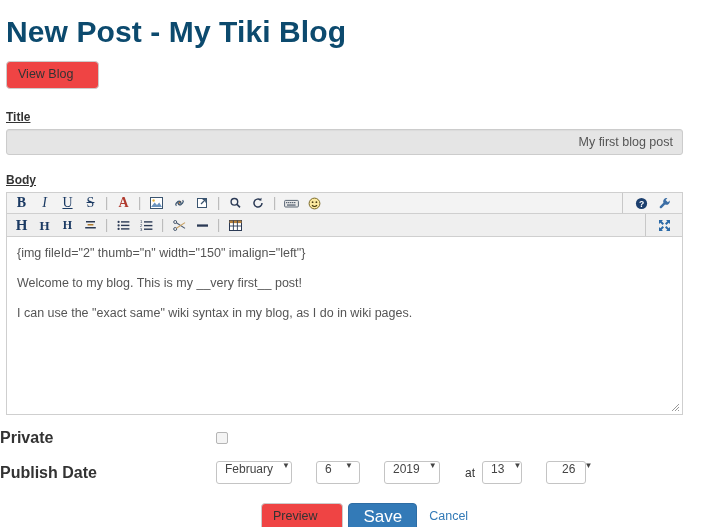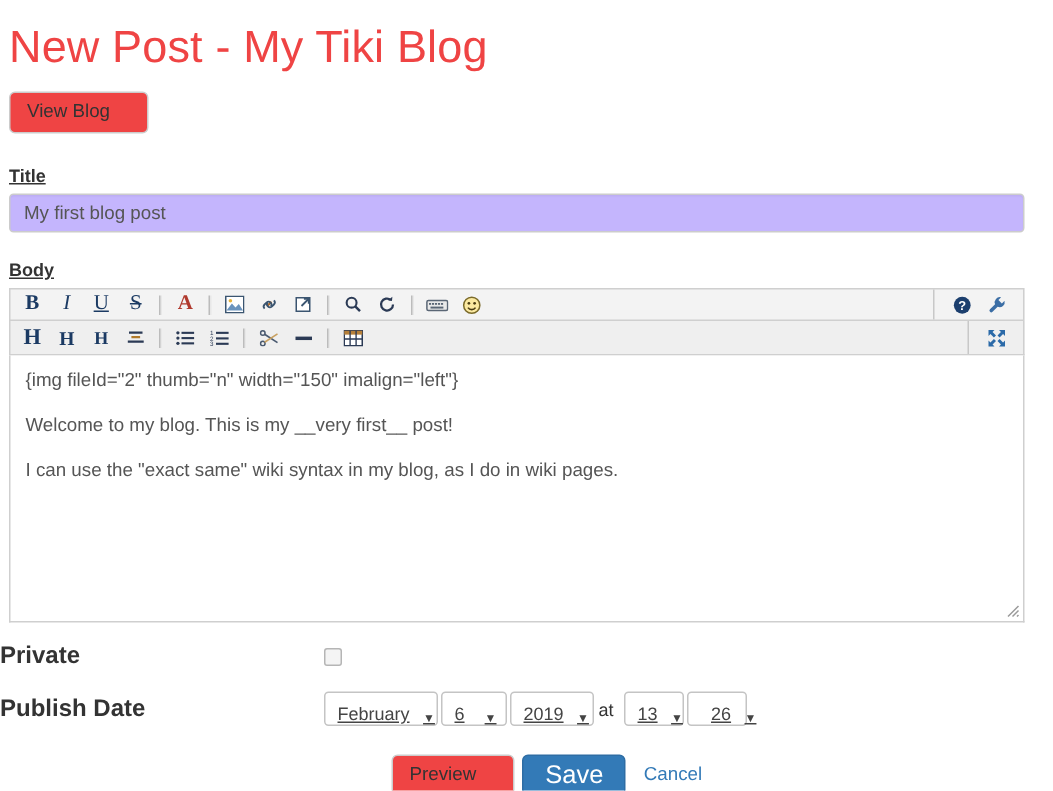--- a/index.html
+++ b/index.html
@@ -22,23 +22,23 @@
     height: 527px;
     padding: 0;
     box-sizing: border-box;
   }
 
   
   .page-title {
     margin: 0;
     padding: 14px 0 0 6px;
     font-size: 30px;
-    font-weight: normal;
+    font-weight: bold;
     line-height: 36px;
-    color: #ef4444;
+    color: #0c4a6e;
     letter-spacing: 0.1px;
   }
 
   
   .viewblog-wrap {
     padding: 11px 0 0 6px;
   }
   .btn-default {
     display: inline-block;
     background: #ef4444;
@@ -68,26 +68,27 @@
   
   .text-input {
     display: block;
     box-sizing: border-box;
     width: 677px;
     height: 26px;
     margin-left: 6px;
     padding: 3px 9px;
     border: 1px solid #cccccc;
     border-radius: 3px;
-    background: #c4b5fd;
+    background: #e5e5e5;
     font-family: "Liberation Sans", sans-serif;
     font-size: 12.5px;
     color: #555555;
     outline: none;
     box-shadow: inset 0 1px 1px rgba(0,0,0,.045);
+    text-align: right;
   }
 
   
   .editor {
     margin: 0 0 0 6px;
     width: 677px;
     box-sizing: border-box;
   }
   .toolbar {
     display: flex;
@@ -200,34 +201,33 @@
     height: 12px;
     border: 1px solid #b5b5b5;
     background: #f4f4f4;
     border-radius: 2px;
     box-sizing: border-box;
     display: inline-block;
     cursor: pointer;
   }
   .select-ui {
     display: inline-flex;
-    align-items: flex-end;
+    align-items: flex-start;
     justify-content: space-between;
     box-sizing: border-box;
     height: 23px;
     border: 1px solid #c4c4c4;
     border-radius: 3px;
     background: #ffffff;
     padding: 0 6px 0 8px;
-    margin-right: 2px;
+    margin-right: 24px;
     font-size: 12px;
     color: #444444;
     cursor: pointer;
     white-space: nowrap;
-    text-decoration: underline;
   }
   .select-ui .caret {
     margin-left: 9px;
     font-size: 8px;
     line-height: 1;
     color: #444444;
   }
   .sel-month { width: 76px; }
   .sel-day   { width: 44px; }
   .sel-year  { width: 56px; }

